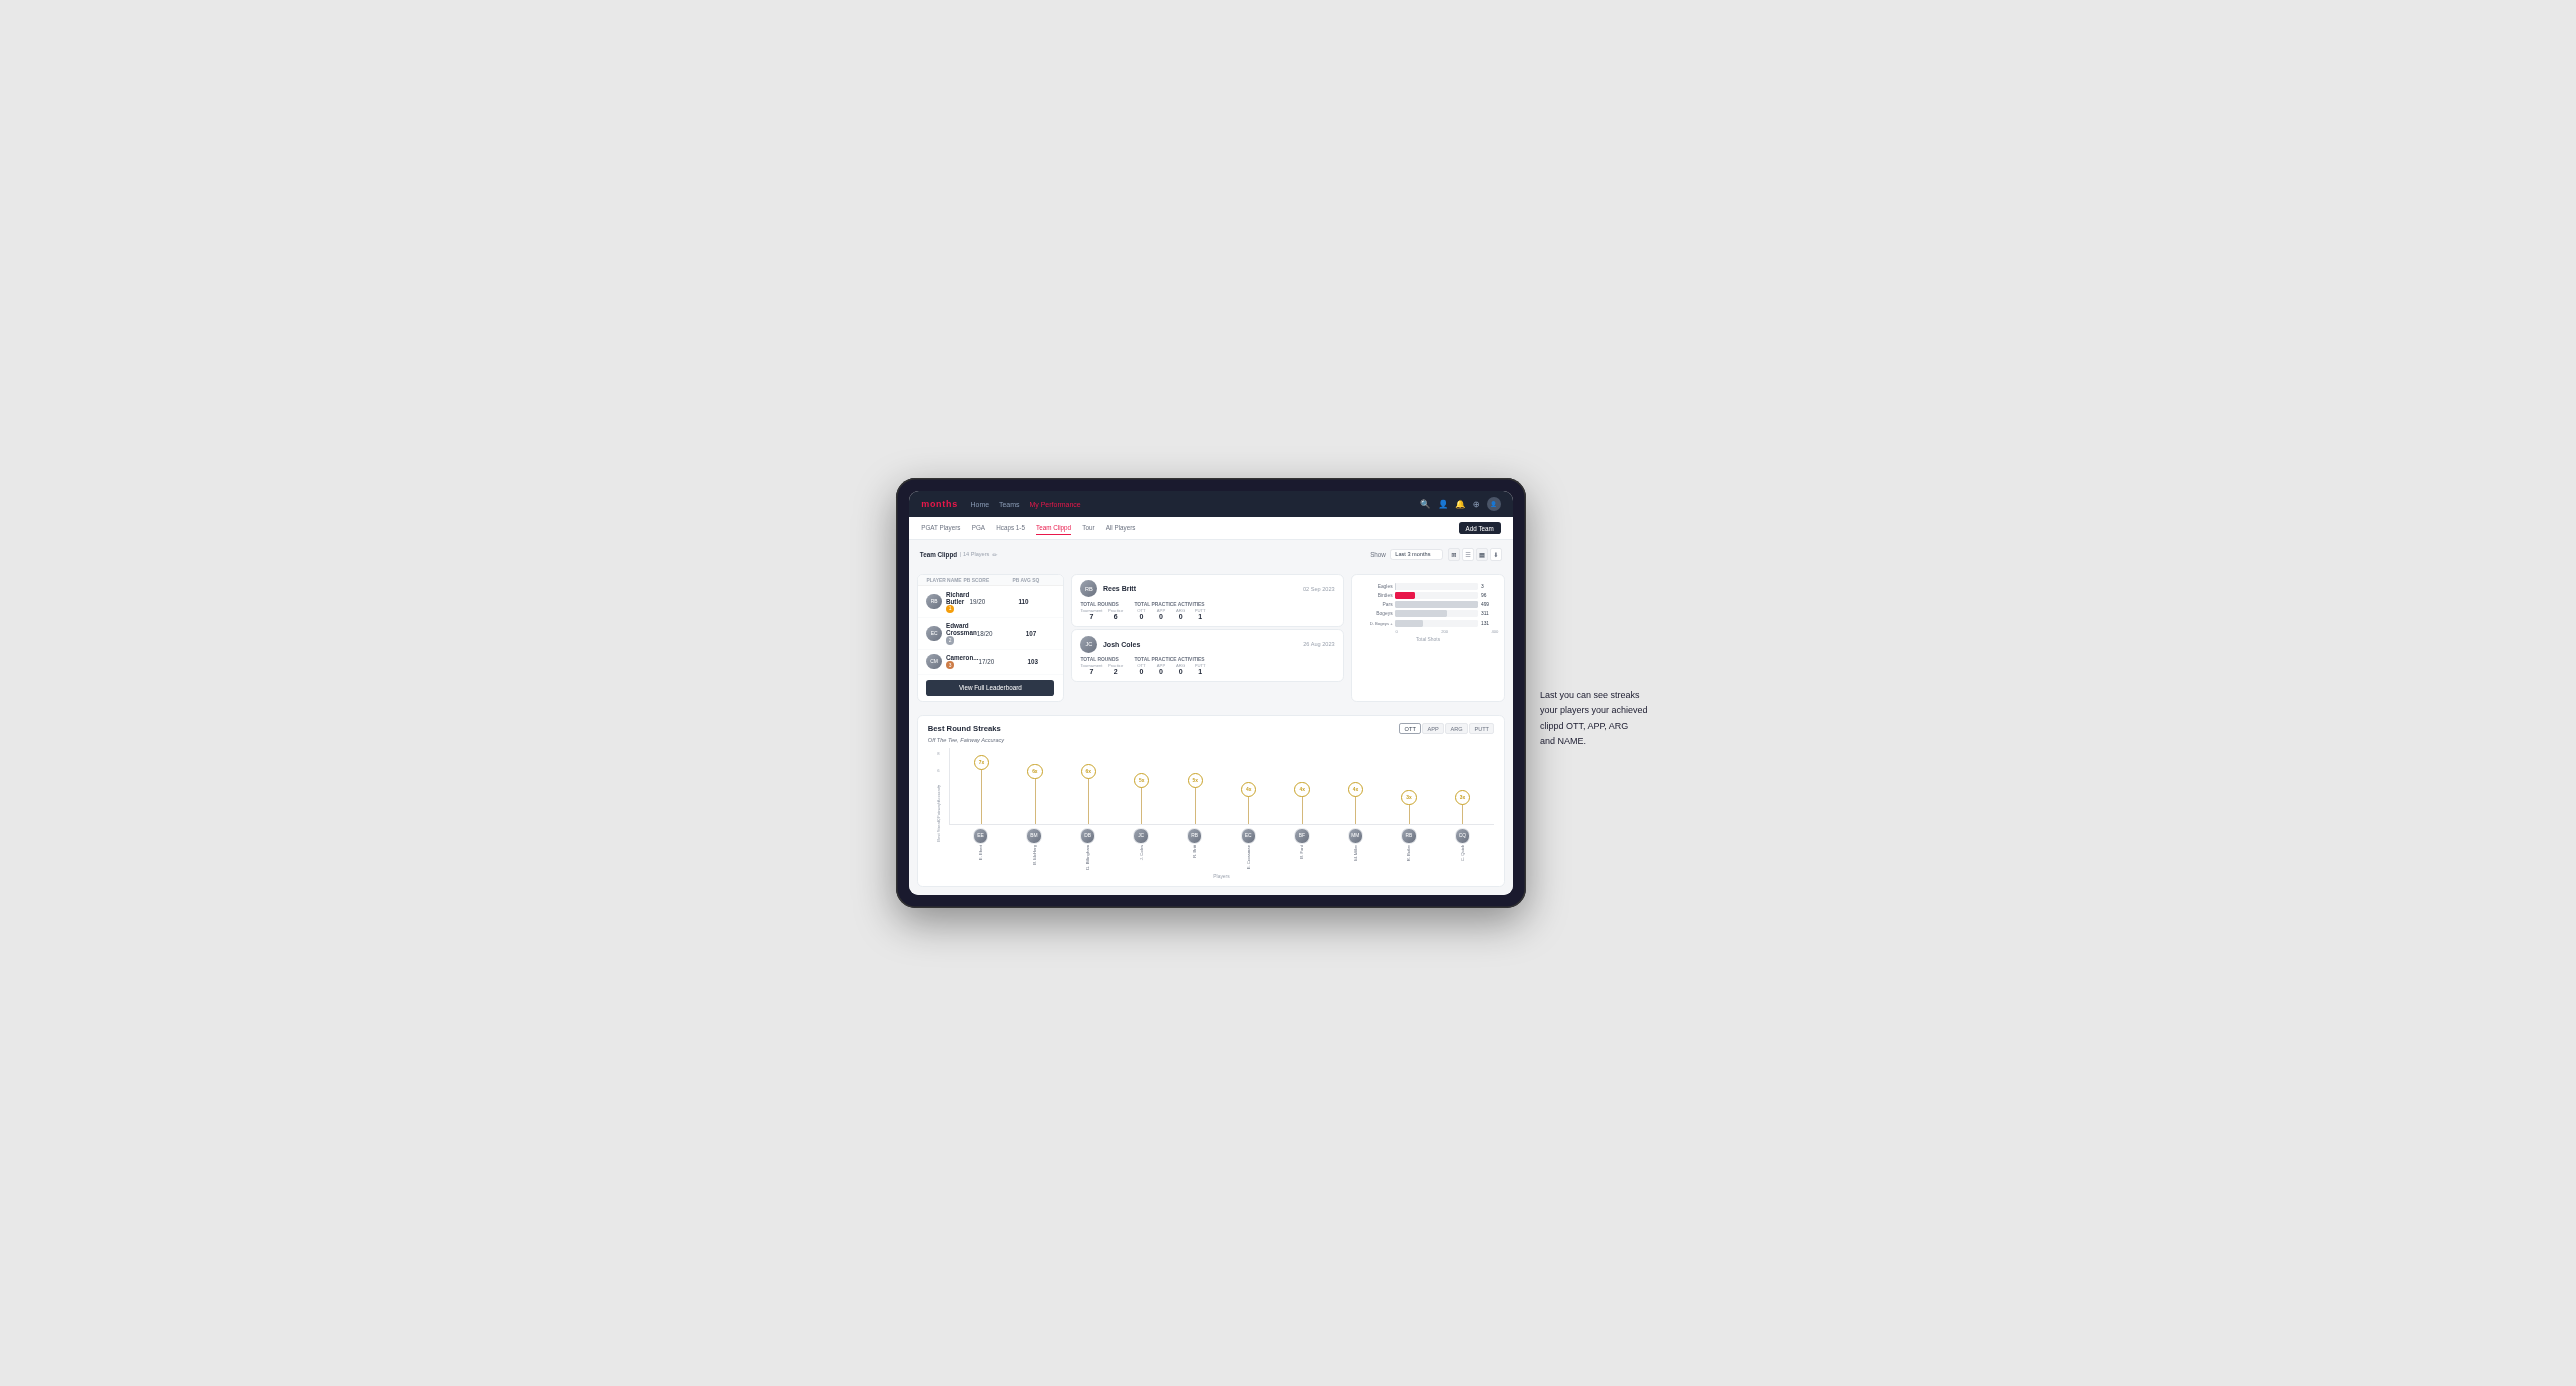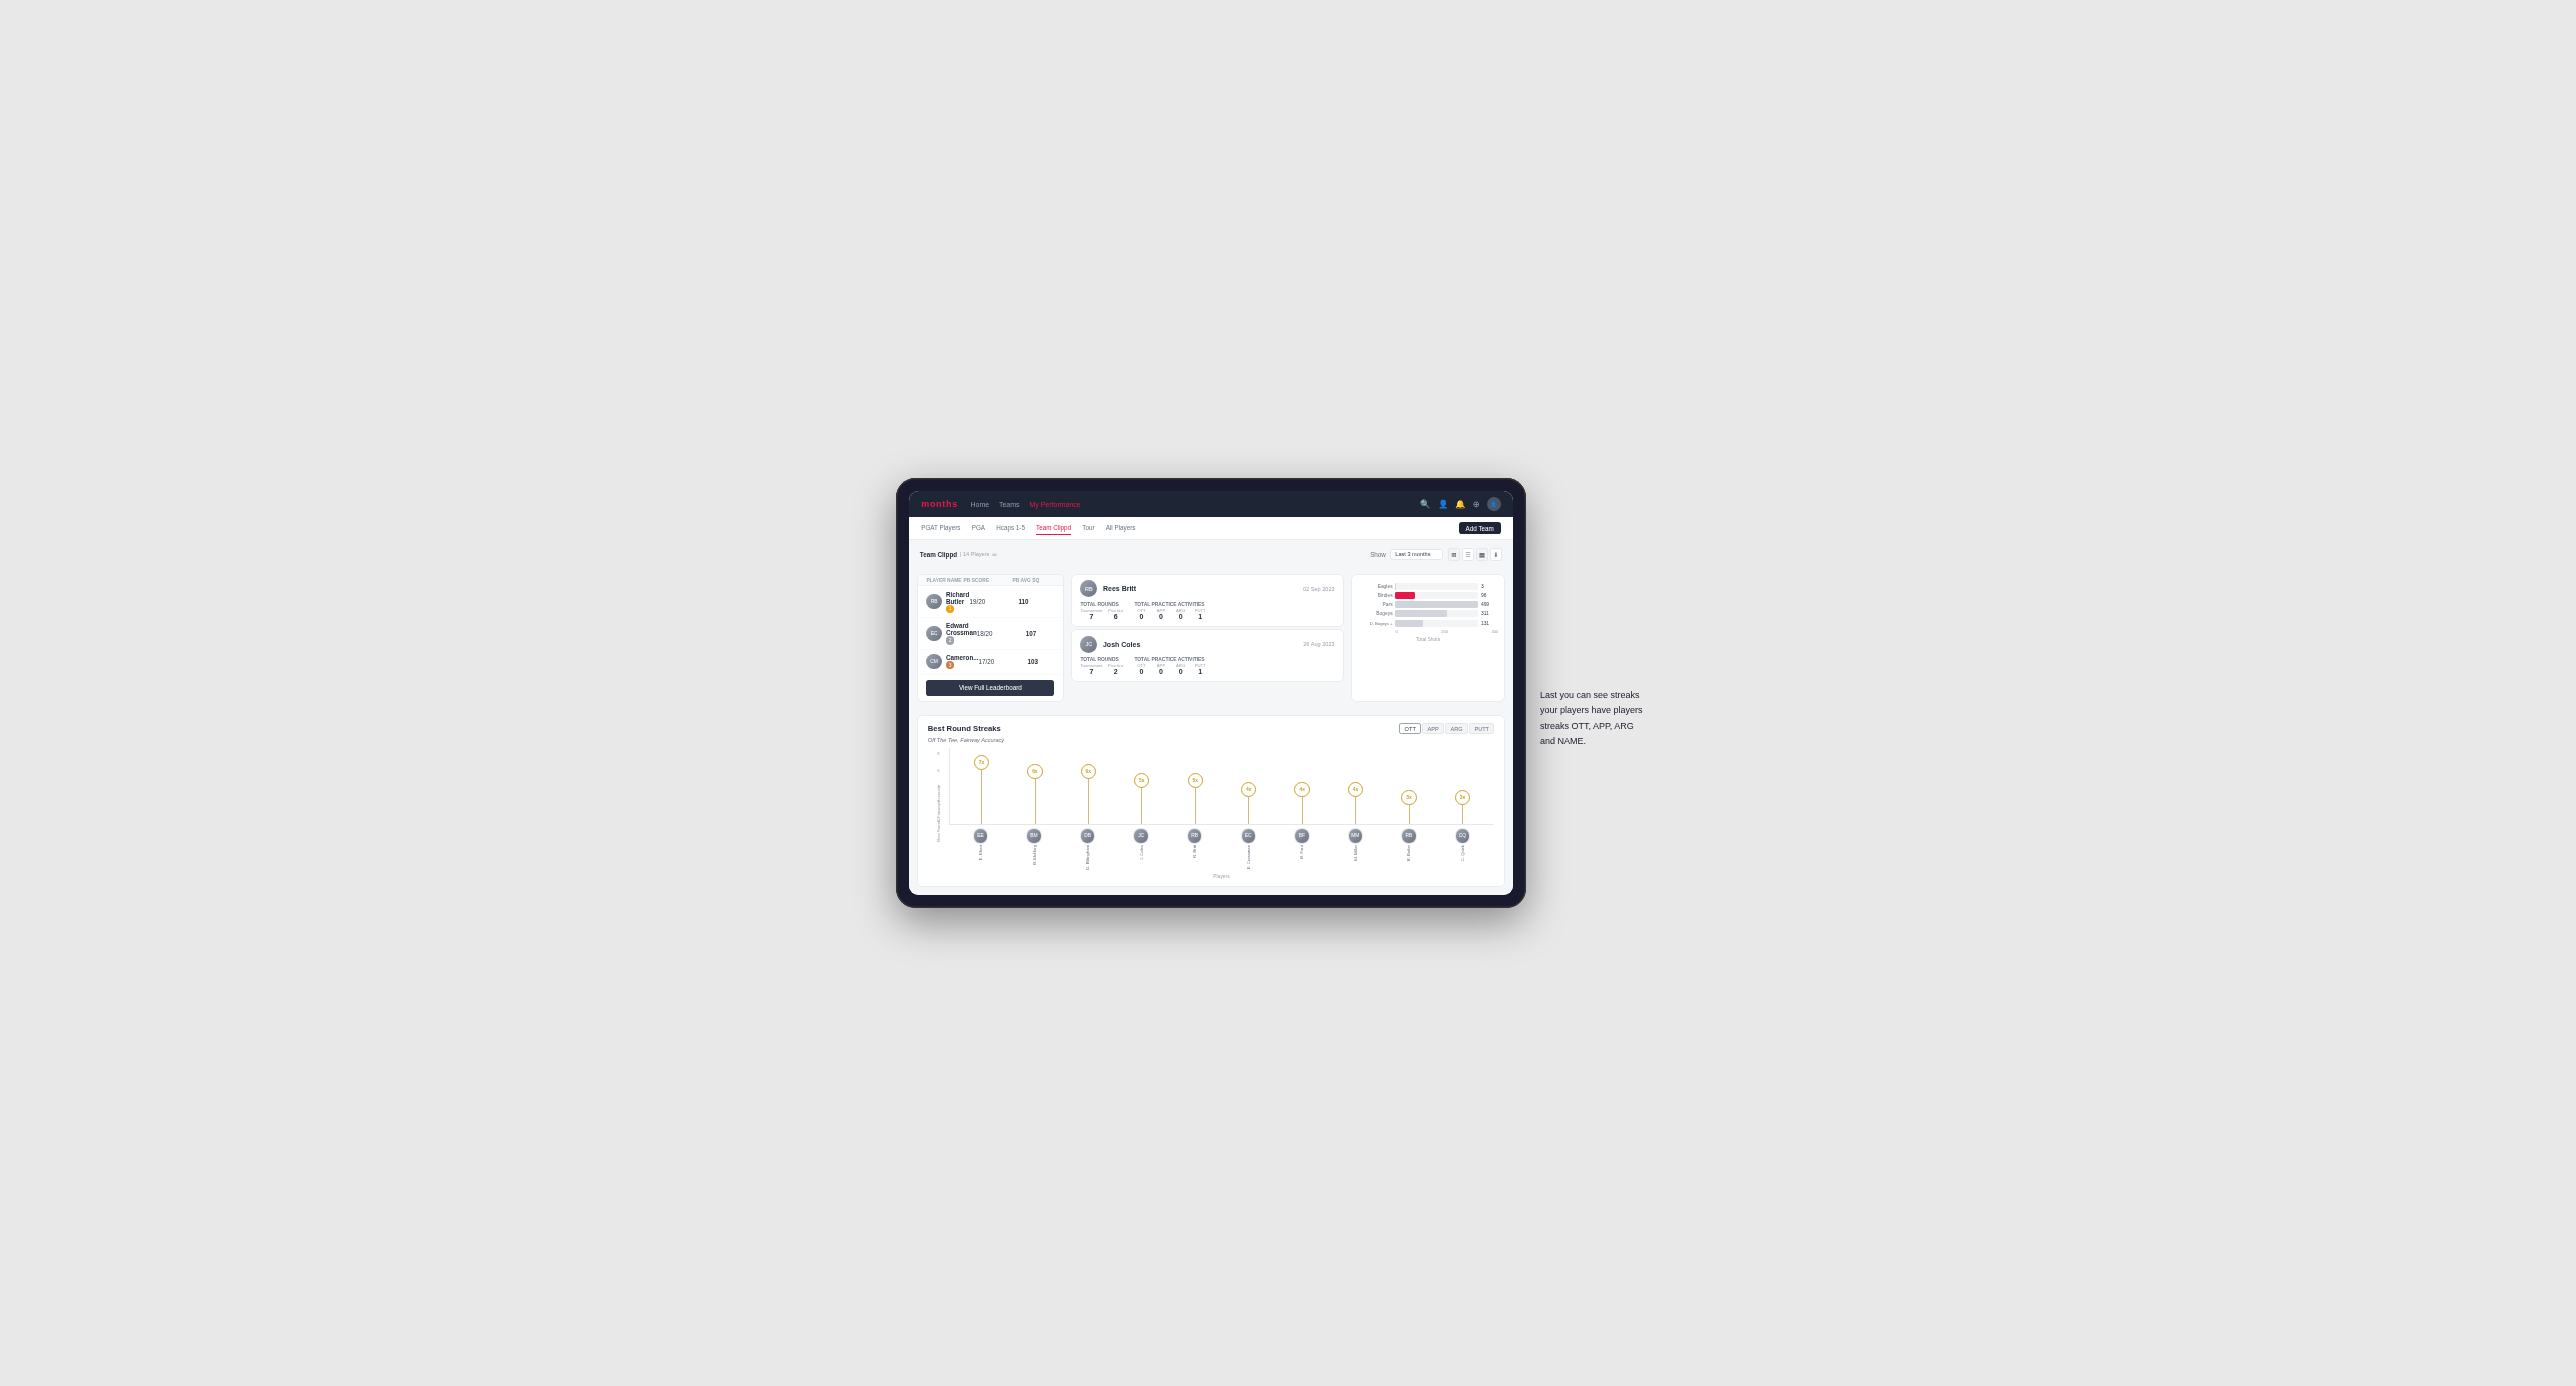--- a/index.html
+++ b/index.html
@@ -867,19 +867,19 @@
           </div>
 
         </div>
       </div>
     </div>
   </div>
 
   <div style="width:140px; margin-top:210px; flex-shrink:0; position:relative;">
     <p style="font-size:9px;line-height:1.7;color:#1a1a2e;">
       <span>Last you can see streaks</span><br>
-      <span>your players have players</span><br>
-      <span>streaks OTT, APP, ARG</span><br>
+      <span>your players your achieved</span><br>
+      <span>clippd OTT, APP, ARG</span><br>
       <span>and NAME.</span>
     </p>
   </div>
 </div>
 
 
 </body></html>

